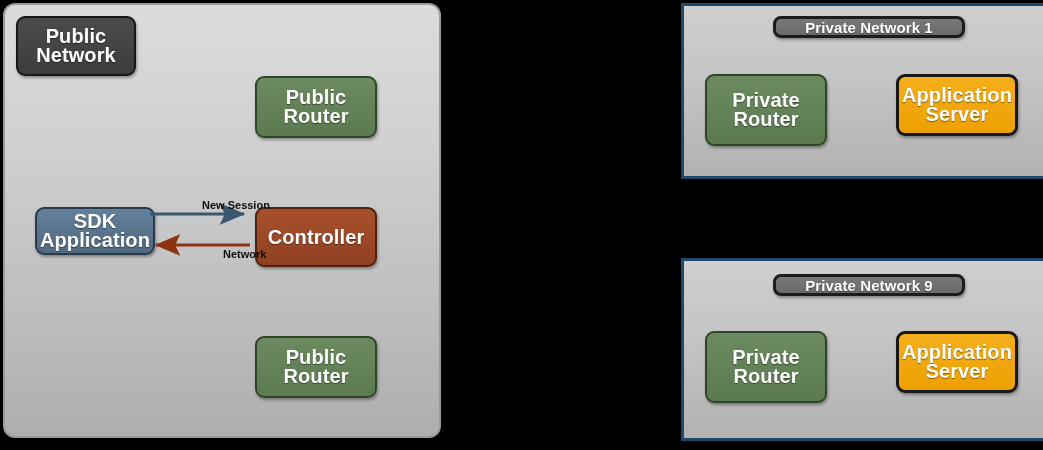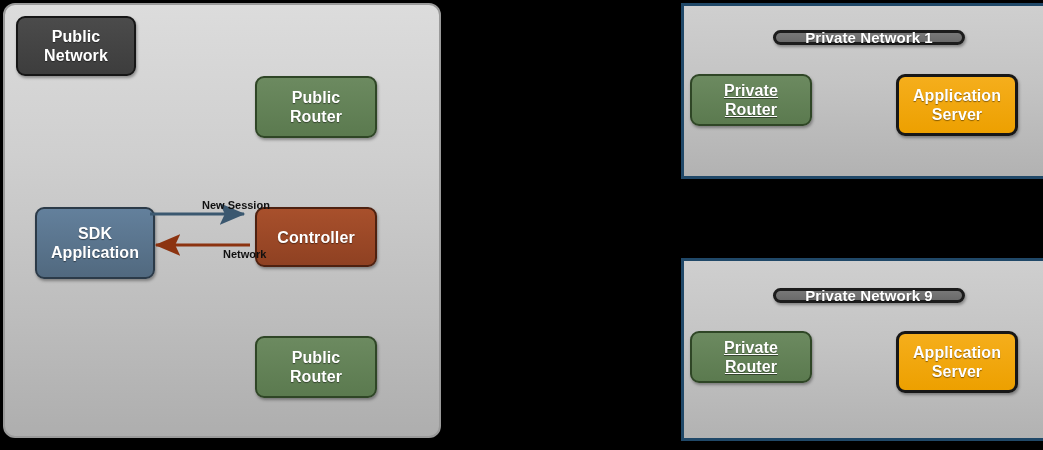--- a/index.html
+++ b/index.html
@@ -19,21 +19,21 @@
   .node {
     position: absolute;
     box-sizing: border-box;
     display: flex;
     align-items: center;
     justify-content: center;
     text-align: center;
     border-radius: 9px;
     color: #ffffff;
     font-weight: bold;
-    font-size: 16px;
+    font-size: 20px;
     line-height: 19px;
     letter-spacing: 0.1px;
     text-shadow: 0 1px 1px rgba(0,0,0,0.45);
     box-shadow: 1px 2px 3px rgba(0,0,0,0.35);
     border: 2px solid rgba(0,0,0,0.55);
   }
   .node span { display: block; }
 
   
   .panel {
@@ -95,26 +95,26 @@
     border-color: #1c1c1c;
     border-width: 3px;
     border-radius: 8px;
     font-size: 15px;
   }
 
   
   #public-internet { left: 11px;  top: 11px;  width: 120px; height: 60px; }
   #public-router-top { left: 250px; top: 71px; width: 122px; height: 62px; }
   #public-router-bottom { left: 250px; top: 331px; width: 122px; height: 62px; }
-  #sdk-application { left: 30px;  top: 202px; width: 120px; height: 72px; }
+  #sdk-application { left: 30px;  top: 202px; width: 120px; height: 48px; }
   #controller { left: 250px; top: 202px; width: 122px; height: 60px; }
 
   
-  .pn-title { width: 192px; height: 15px; left: 89px; top: 10px; margin-top: 14px; }
-  .pn-router { width: 122px; height: 52px; left: 6px; top: 68px; text-decoration: underline; }
+  .pn-title { width: 192px; height: 22px; left: 89px; top: 10px; }
+  .pn-router { width: 122px; height: 72px; left: 21px; top: 68px; }
   .pn-appserver { width: 122px; height: 62px; left: 212px; top: 68px; }
   #private-network-2 .pn-title { top: 13px; }
   #private-network-2 .pn-router { top: 70px; }
   #private-network-2 .pn-appserver { top: 70px; }
 
   
   .arrow-svg {
     position: absolute;
     left: 0;
     top: 0;

